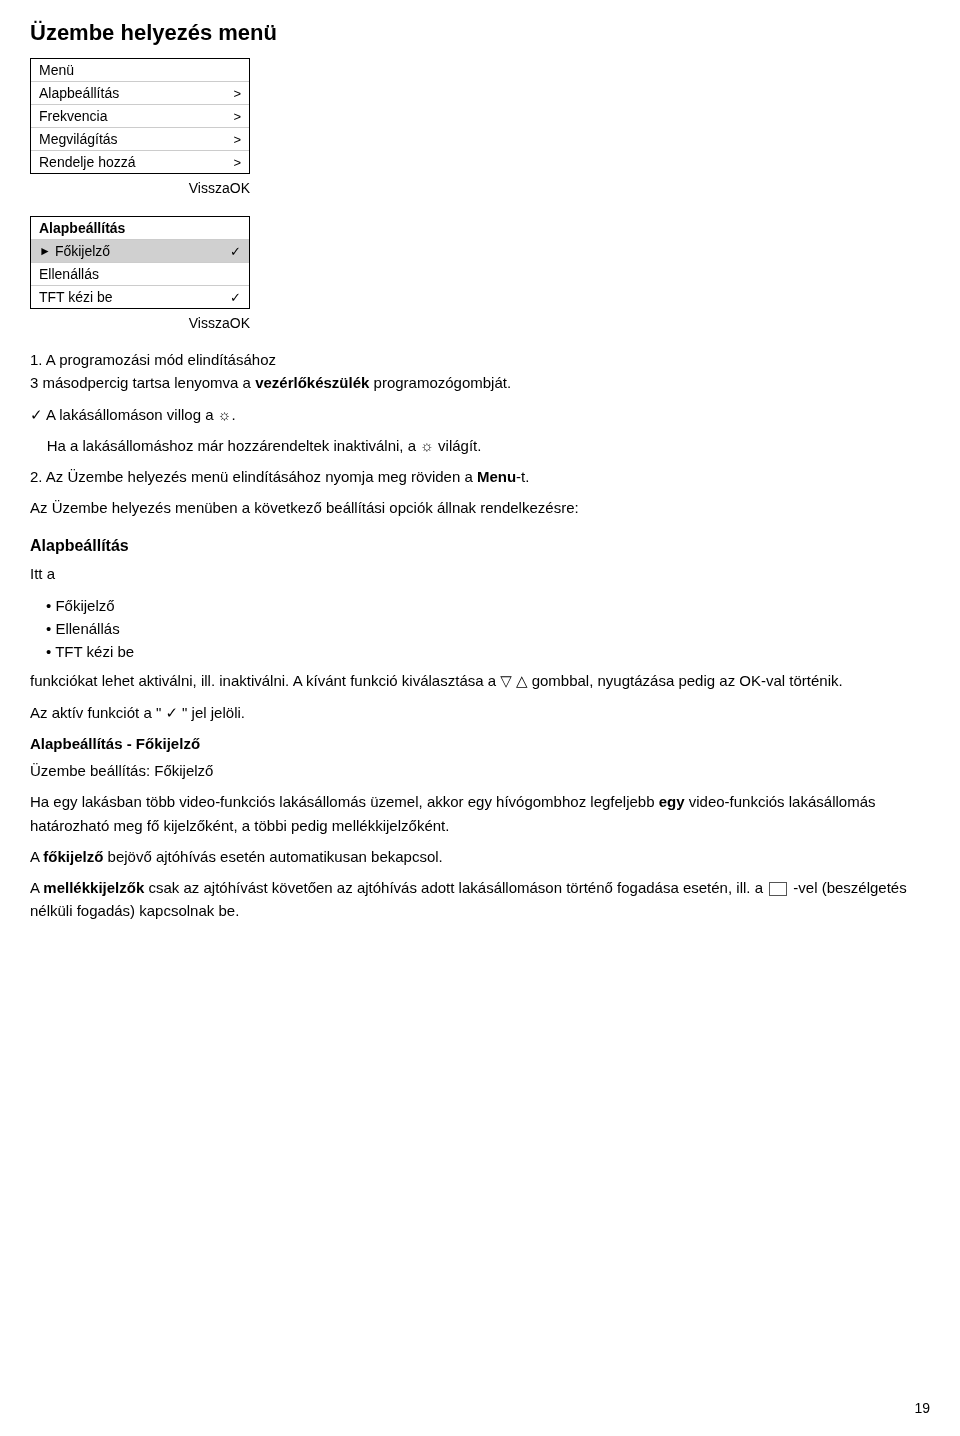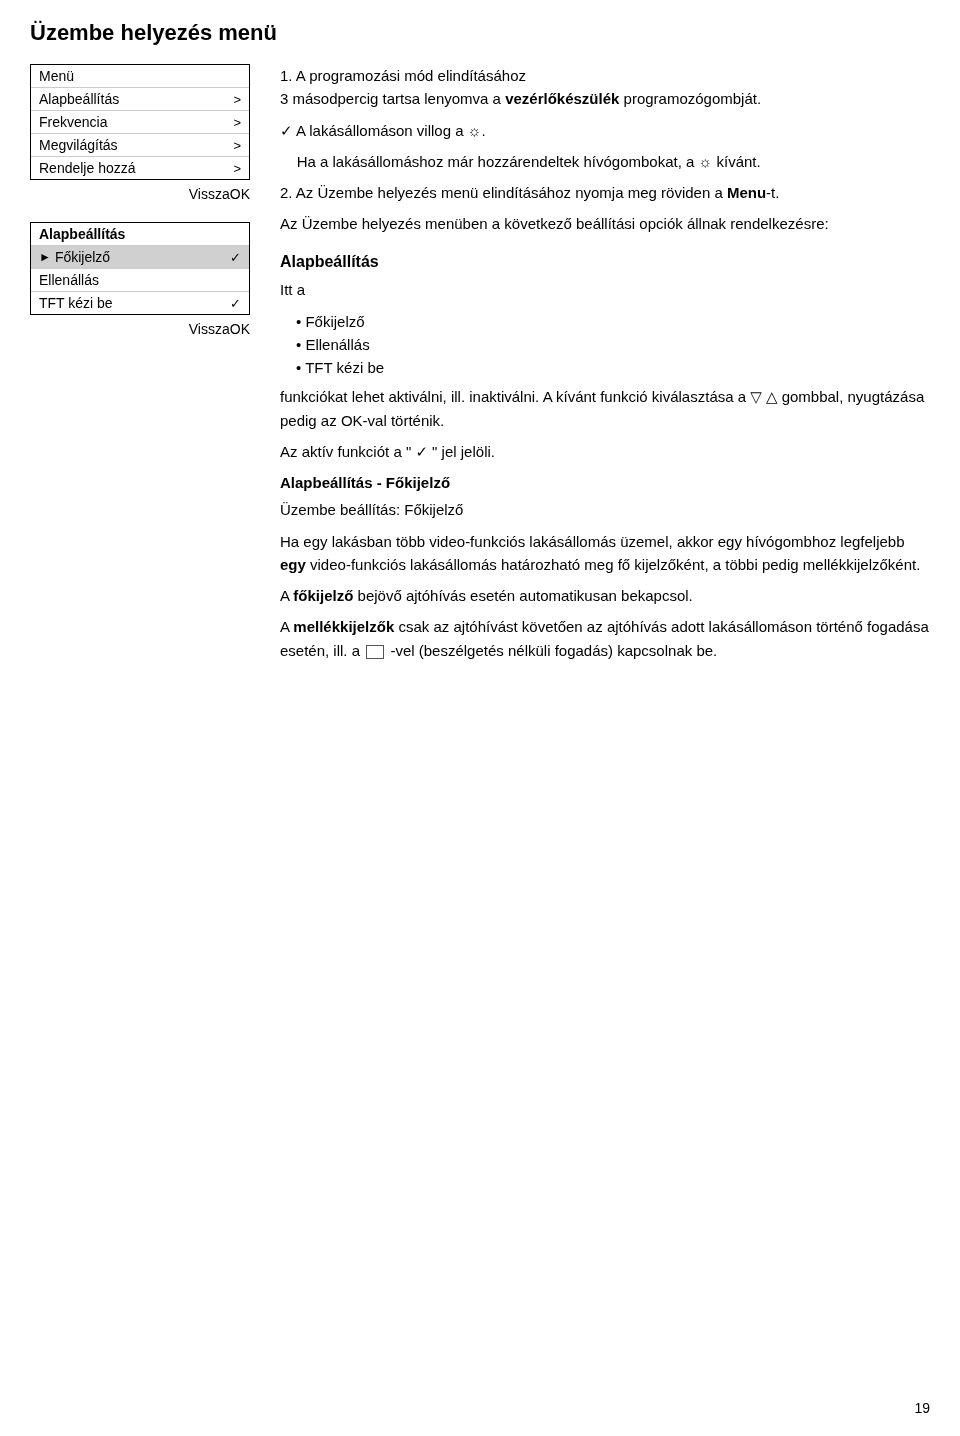--- a/index.html
+++ b/index.html
@@ -9,28 +9,29 @@
       background: #fff;
       color: #000;
       width: 960px;
       min-height: 1436px;
       padding: 20px 30px;
     }
 
     h1.page-title {
       font-size: 22px;
       font-weight: bold;
-      margin-bottom: 18px;
+      margin-bottom: 12px;
       border-bottom: none;
     }
 
     .main-layout {
       display: flex;
-      gap: 30px;
+      gap: 17px;
       align-items: flex-start;
+      flex-direction: column;
     }
 
     .left-panel {
       width: 220px;
       flex-shrink: 0;
     }
 
     .right-content {
       flex: 1;
       line-height: 1.55;
@@ -213,21 +214,21 @@
 
     <p>
       <span>1. A programozási mód elindításához</span><br>
       <span>3 másodpercig tartsa lenyomva a <strong>vezérlőkészülék</strong> programozógombját.</span>
     </p>
 
     <p>
       ✓ <span>A lakásállomáson villog a ☼.</span>
     </p>
     <p>
-      &nbsp;&nbsp;&nbsp;&nbsp;<span>Ha a lakásállomáshoz már hozzárendeltek hívógombokat, a ☼ kívánt.</span>
+      &nbsp;&nbsp;&nbsp;&nbsp;<span>Ha a lakásállomáshoz már hozzárendeltek inaktiválni, a ☼ világít.</span>
     </p>
 
     <p>
       <span>2. Az Üzembe helyezés menü elindításához</span>
       <span> nyomja meg röviden a <strong>Menu</strong>-t.</span>
     </p>
 
     <p>Az Üzembe helyezés menüben a következő beállítási opciók állnak rendelkezésre:</p>
 
     <p class="section-heading">Alapbeállítás</p>

